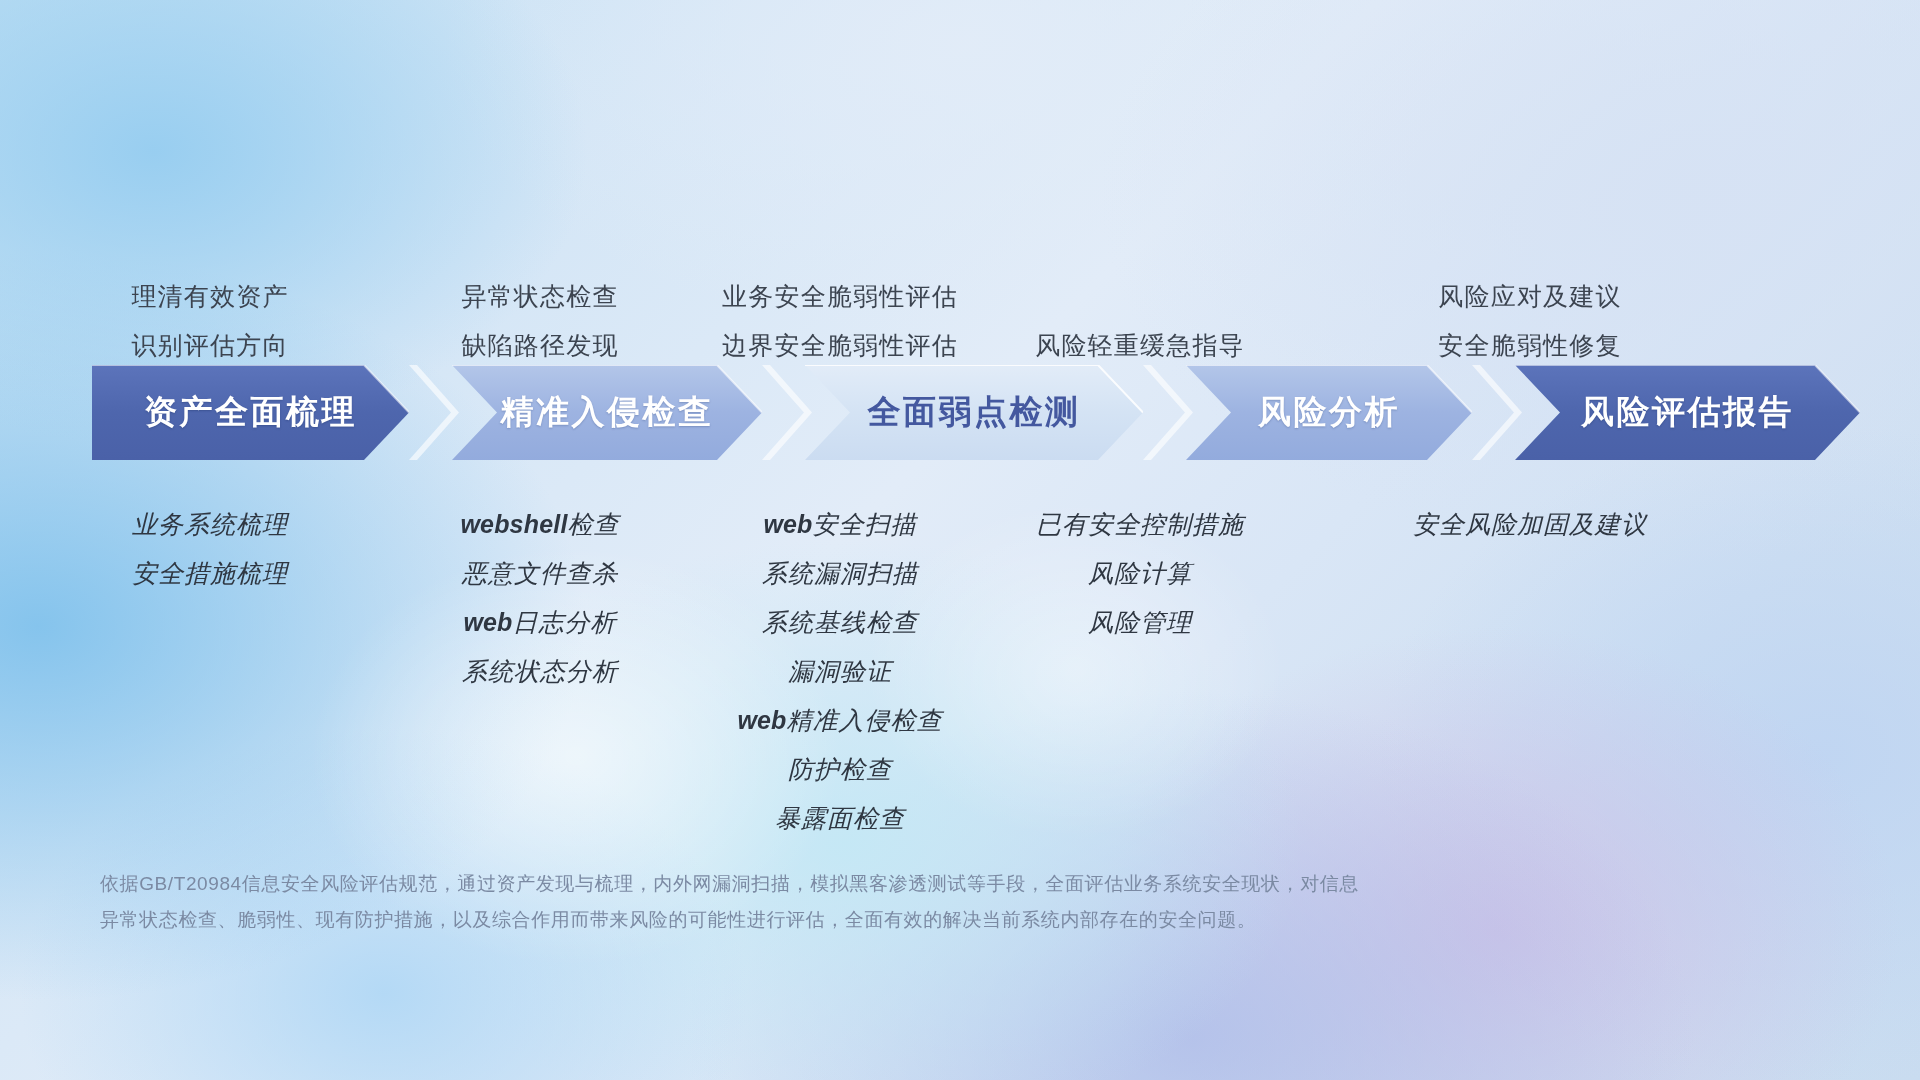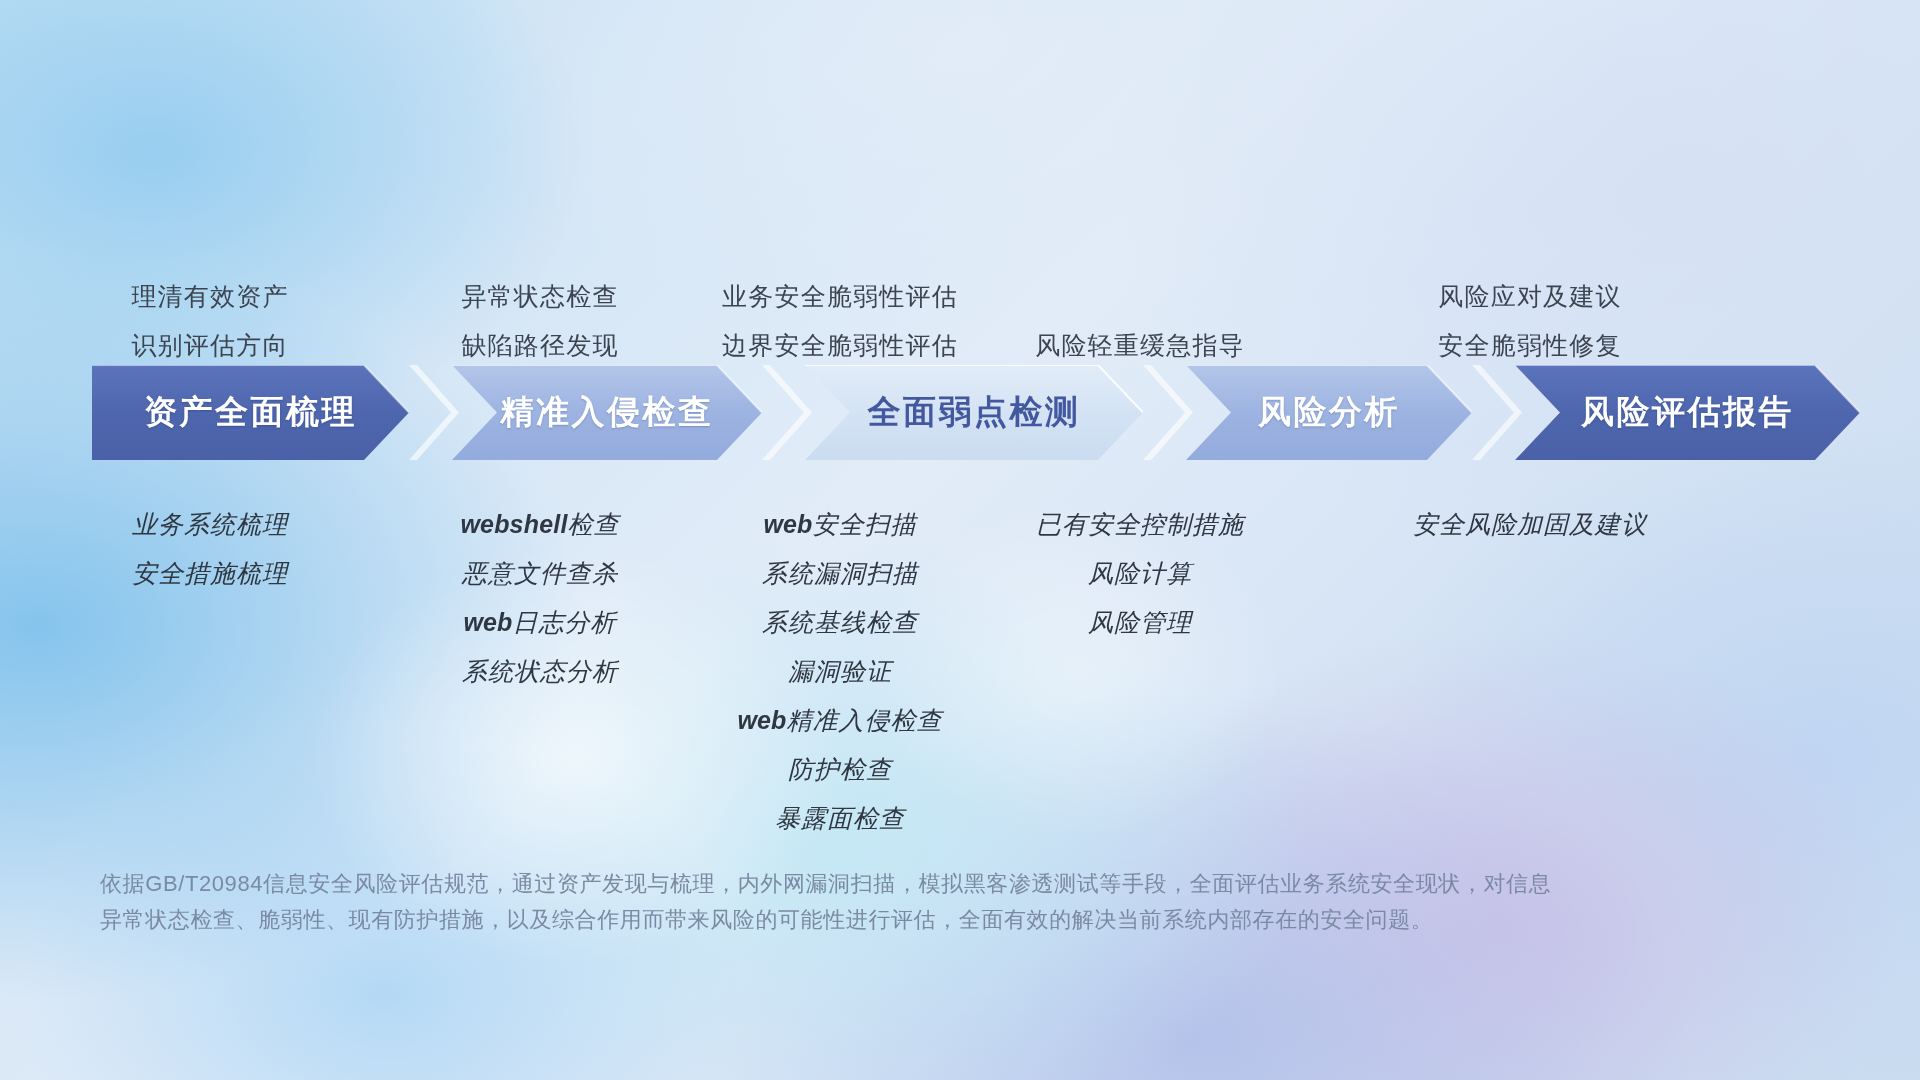--- a/index.html
+++ b/index.html
@@ -65,21 +65,21 @@
     position:relative;z-index:3;
     font-size:33px;font-weight:700;letter-spacing:2.5px;white-space:nowrap;
   }
   .lbl.on-dark{color:#ffffff;text-shadow:0 1px 2px rgba(30,50,100,0.35);}
   .lbl.on-mid{color:#ffffff;text-shadow:0 1px 2px rgba(40,60,110,0.28);}
   .lbl.on-light{color:#44589f;}
 
   
   .footer{
     position:absolute;left:100px;top:866px;width:1500px;
-    font-size:22px;line-height:36px;color:#7b8aa3;letter-spacing:0.6px;
+    font-size:19px;line-height:36px;color:#7b8aa3;letter-spacing:0.6px;
   }
   .footer p{margin:0;}
 </style>
 </head>
 <body>
 
 <div id="stage">
 
   <div class="cols">
 

